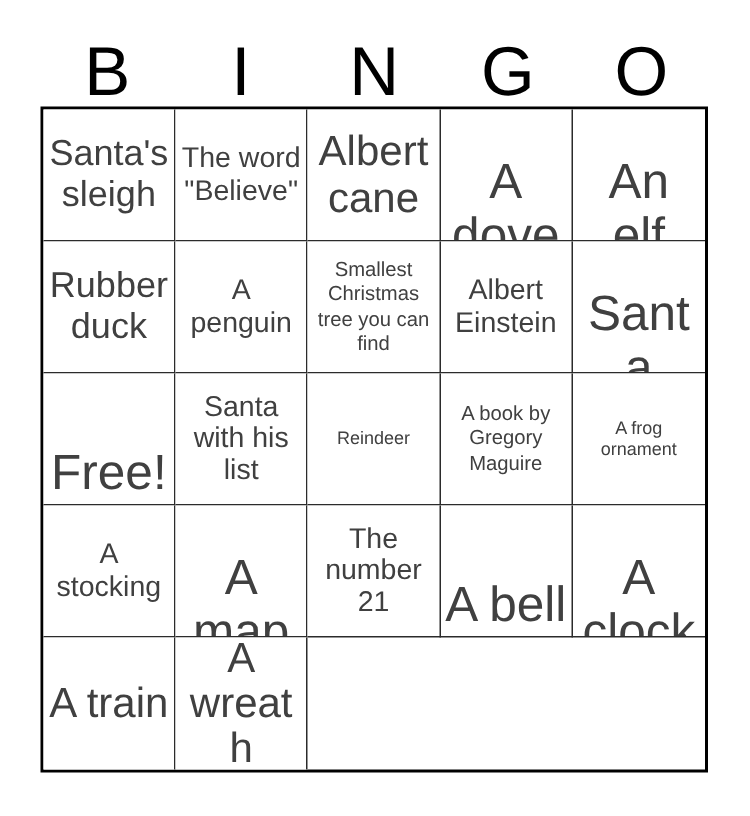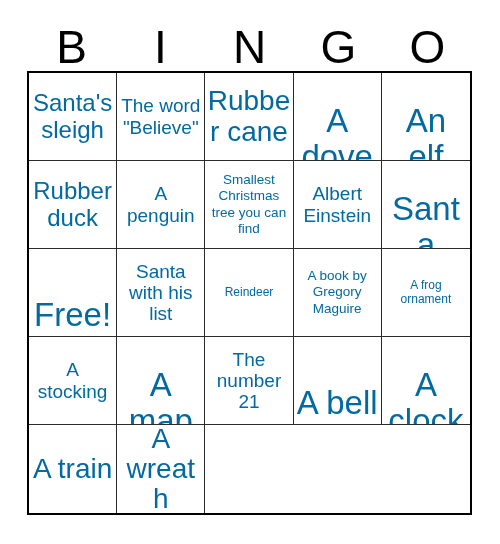--- a/index.html
+++ b/index.html
@@ -56,21 +56,21 @@
     box-sizing: border-box;
     border-right: 1px solid #2b2b2b;
     border-bottom: 1px solid #2b2b2b;
     display: flex;
     align-items: center;
     justify-content: center;
     text-align: center;
     padding: 15px 2px;
     overflow: hidden;
     background: #ffffff;
-    color: #0369a1;
+    color: #404040;
   }
   .cell:nth-child(5n) { border-right: none; }
   .cell:nth-child(n+21) { border-bottom: none; }
   .cell-text {
     display: block;
     width: 100%;
     line-height: 1.06;
     word-wrap: break-word;
   }
   
@@ -95,21 +95,21 @@
   </div>
 
   <div id="grid">
       <div class="cell fs-lg">
         <span class="cell-text">Santa's sleigh</span>
       </div>
       <div class="cell fs-md">
         <span class="cell-text">The word "Believe"</span>
       </div>
       <div class="cell fs-xl">
-        <span class="cell-text">Rubber cane</span>
+        <span class="cell-text">Albert cane</span>
       </div>
       <div class="cell fs-xxl">
         <span class="cell-text">A dove</span>
       </div>
       <div class="cell fs-xxl">
         <span class="cell-text">An elf</span>
       </div>
       <div class="cell fs-lg">
         <span class="cell-text">Rubber duck</span>
       </div>

